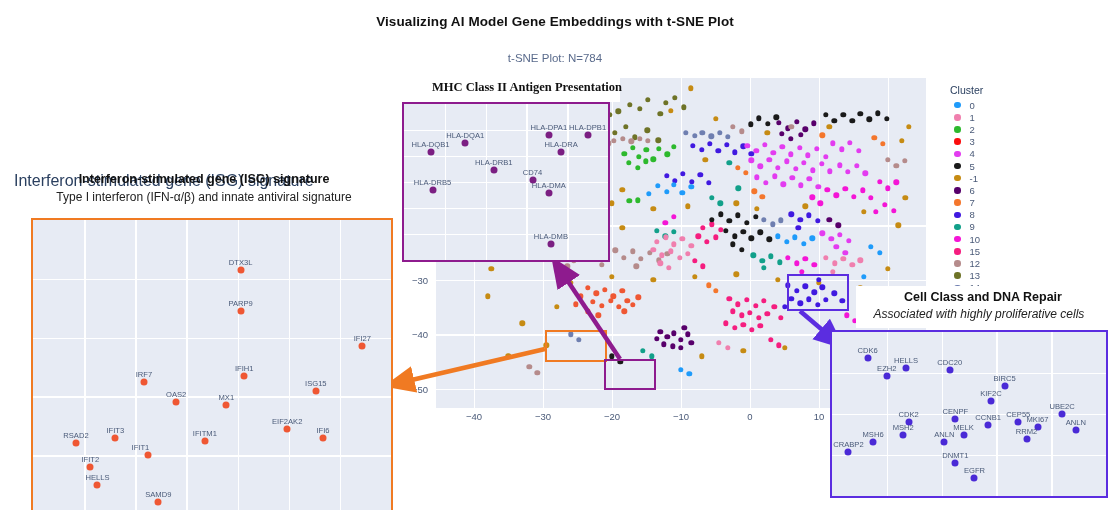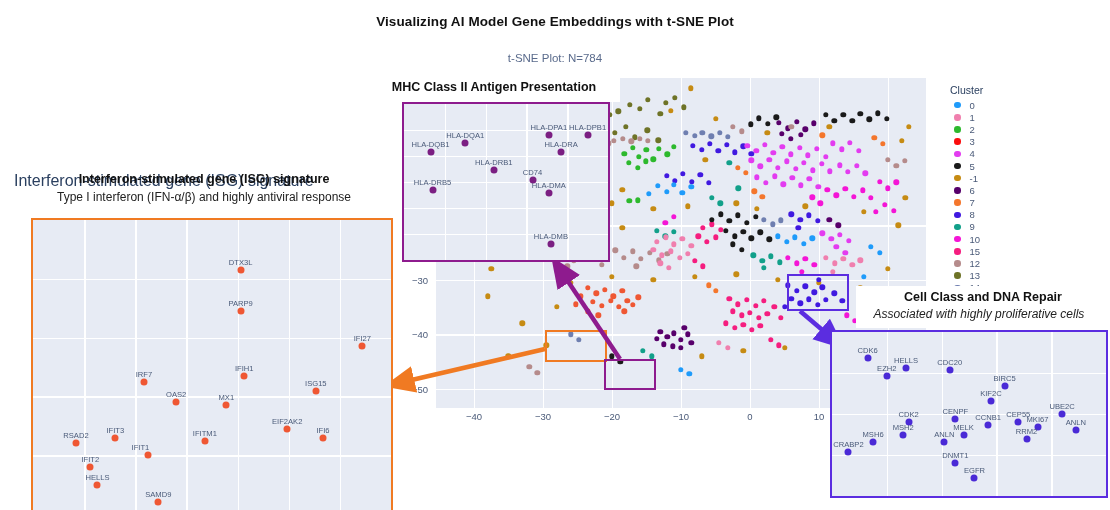--- a/index.html
+++ b/index.html
@@ -594,21 +594,21 @@
       <div class="legend-row">
         <span class="legend-dot" style="background: rgb(111, 127, 176);"></span>
         <span class="legend-label">14</span>
       </div>
     </div>
 </div>
 
 <div class="abs title-backer" style="left:14px;top:168px;width:380px;height:48px;"></div>
 <div class="abs" style="left:14px;top:172px;width:380px;">Interferon-stimulated gene (ISG) signature</div>
 <div class="abs panel-title" style="left:14px;top:172px;width:380px;">Interferon-stimulated gene (ISG) signature</div>
-<div class="abs panel-sub" style="left:4px;top:190px;width:400px;">Type I interferon (IFN-α/β) and highly antiviral response</div>
+<div class="abs panel-sub" style="left:4px;top:190px;width:400px;">Type I interferon (IFN-α/β) and innate antiviral signature</div>
 <div class="abs panel-box" style="left:31px;top:218px;width:362px;height:298px;border:2.4px solid #f07a22;">
   <div class="gridwrap" id="isg-grid">
       <div class="panel-grid-v" style="left: 14.2857%;"></div>
       <div class="panel-grid-v" style="left: 28.5714%;"></div>
       <div class="panel-grid-v" style="left: 42.8571%;"></div>
       <div class="panel-grid-v" style="left: 57.1429%;"></div>
       <div class="panel-grid-v" style="left: 71.4286%;"></div>
       <div class="panel-grid-v" style="left: 85.7143%;"></div>
       <div class="panel-grid-h" style="top: 20%;"></div>
       <div class="panel-grid-h" style="top: 40%;"></div>
@@ -681,21 +681,21 @@
         <div class="gene-dot" style="background: rgb(239, 87, 51);"></div>
       </div>
       <div class="gene" style="left: 35%; top: 96%;">
         <div class="gene-lbl">SAMD9</div>
         <div class="gene-dot" style="background: rgb(239, 87, 51);"></div>
       </div>
     </div>
 </div>
 
 <div class="abs title-backer" style="left:398px;top:76px;width:222px;height:26px;"></div>
-<div class="abs panel-title" style="left:383px;top:80px;width:222px;">MHC Class II Antigen Presentation</div>
+<div class="abs panel-title" style="left:416px;top:80px;width:222px;font-family:Liberation Serif, serif;">MHC Class II Antigen Presentation</div>
 <div class="abs panel-box" style="left:402px;top:102px;width:208px;height:160px;border:2.4px solid #8e1b8e;">
   <div id="mhc-grid">
       <div class="panel-grid-v" style="left: 20%;"></div>
       <div class="panel-grid-v" style="left: 40%;"></div>
       <div class="panel-grid-v" style="left: 60%;"></div>
       <div class="panel-grid-v" style="left: 80%;"></div>
       <div class="panel-grid-h" style="top: 16.6667%;"></div>
       <div class="panel-grid-h" style="top: 33.3333%;"></div>
       <div class="panel-grid-h" style="top: 50%;"></div>
       <div class="panel-grid-h" style="top: 66.6667%;"></div>

